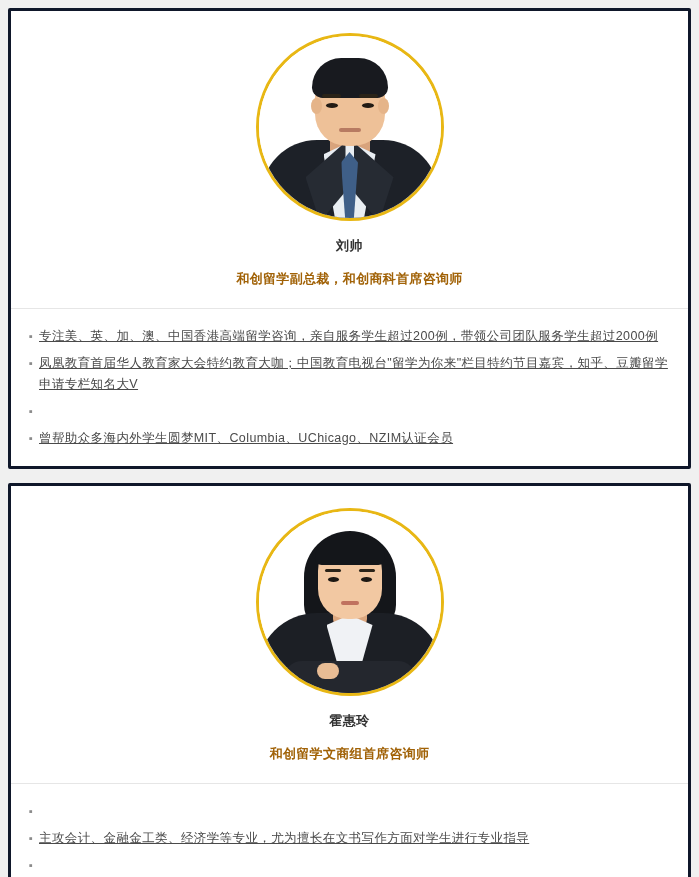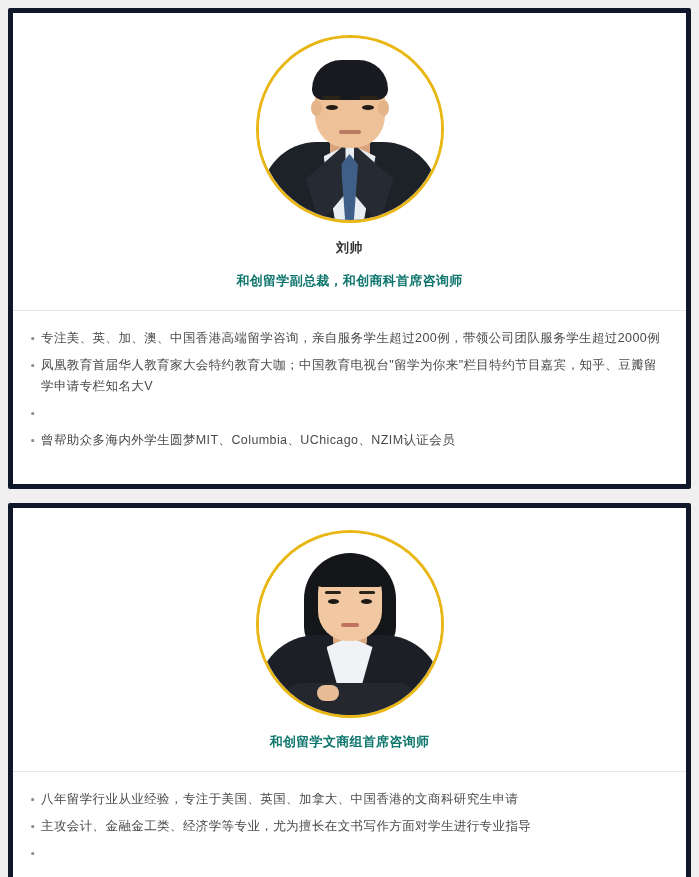--- a/index.html
+++ b/index.html
@@ -18,24 +18,24 @@
     height: 877px;
     box-sizing: border-box;
     padding: 8px 8px 0 8px;
     display: flex;
     flex-direction: column;
     gap: 14px;
     overflow: hidden;
   }
   .card {
     background: #ffffff;
-    border: 5px solid #0f172a;
+    border: 3px solid #0f172a;
     border-radius: 2px;
     box-sizing: border-box;
-    padding: 22px 0 16px 0;
+    padding: 22px 0 0 0;
     display: flex;
     flex-direction: column;
   }
   .portrait-wrap {
     display: flex;
     justify-content: center;
     align-items: center;
   }
   .portrait {
     width: 182px;
@@ -326,21 +326,21 @@
     font-size: 13px;
     font-weight: bold;
     color: #333333;
     margin-top: 16px;
     letter-spacing: 0.5px;
   }
   .title {
     text-align: center;
     font-size: 13px;
     font-weight: bold;
-    color: #0f766e;
+    color: #a16207;
     margin-top: 15px;
     letter-spacing: 0.3px;
   }
   .divider {
     height: 1px;
     background: #e6e6e6;
     margin-top: 20px;
   }
   .bullets {
     padding: 14px 18px 14px 18px;
@@ -356,20 +356,21 @@
   }
   .bullet .dot {
     flex: 0 0 auto;
     width: 10px;
     color: #8a8a8a;
     font-size: 11px;
     line-height: 21px;
   }
   .bullet .txt {
     flex: 1 1 auto;
+    text-decoration: underline;
   }
   .card-2 .bullets {
     padding-bottom: 12px;
   }
 </style>
 </head>
 <body>
 
 <div class="page">
 
@@ -428,26 +429,26 @@
         <div class="p2-hand"></div>
         <div class="p2-head"></div>
         <div class="p2-fringe"></div>
         <div class="p2-brow-l"></div>
         <div class="p2-brow-r"></div>
         <div class="p2-eye-l"></div>
         <div class="p2-eye-r"></div>
         <div class="p2-mouth"></div>
       </div>
     </div>
+    <div class="name">霍惠玲</div>
     <div class="title">和创留学文商组首席咨询师</div>
     <div class="divider"></div>
     <div class="bullets">
       <div class="bullet">
         <span class="dot">▪</span>
-        <span class="txt">八年留学行业从业经验，专注于美国、英国、加拿大、中国香港的文商科研究生申请</span>
       </div>
       <div class="bullet">
         <span class="dot">▪</span>
         <span class="txt">主攻会计、金融金工类、经济学等专业，尤为擅长在文书写作方面对学生进行专业指导</span>
       </div>
       <div class="bullet">
         <span class="dot">▪</span>
       </div>
     </div>
   </div>

